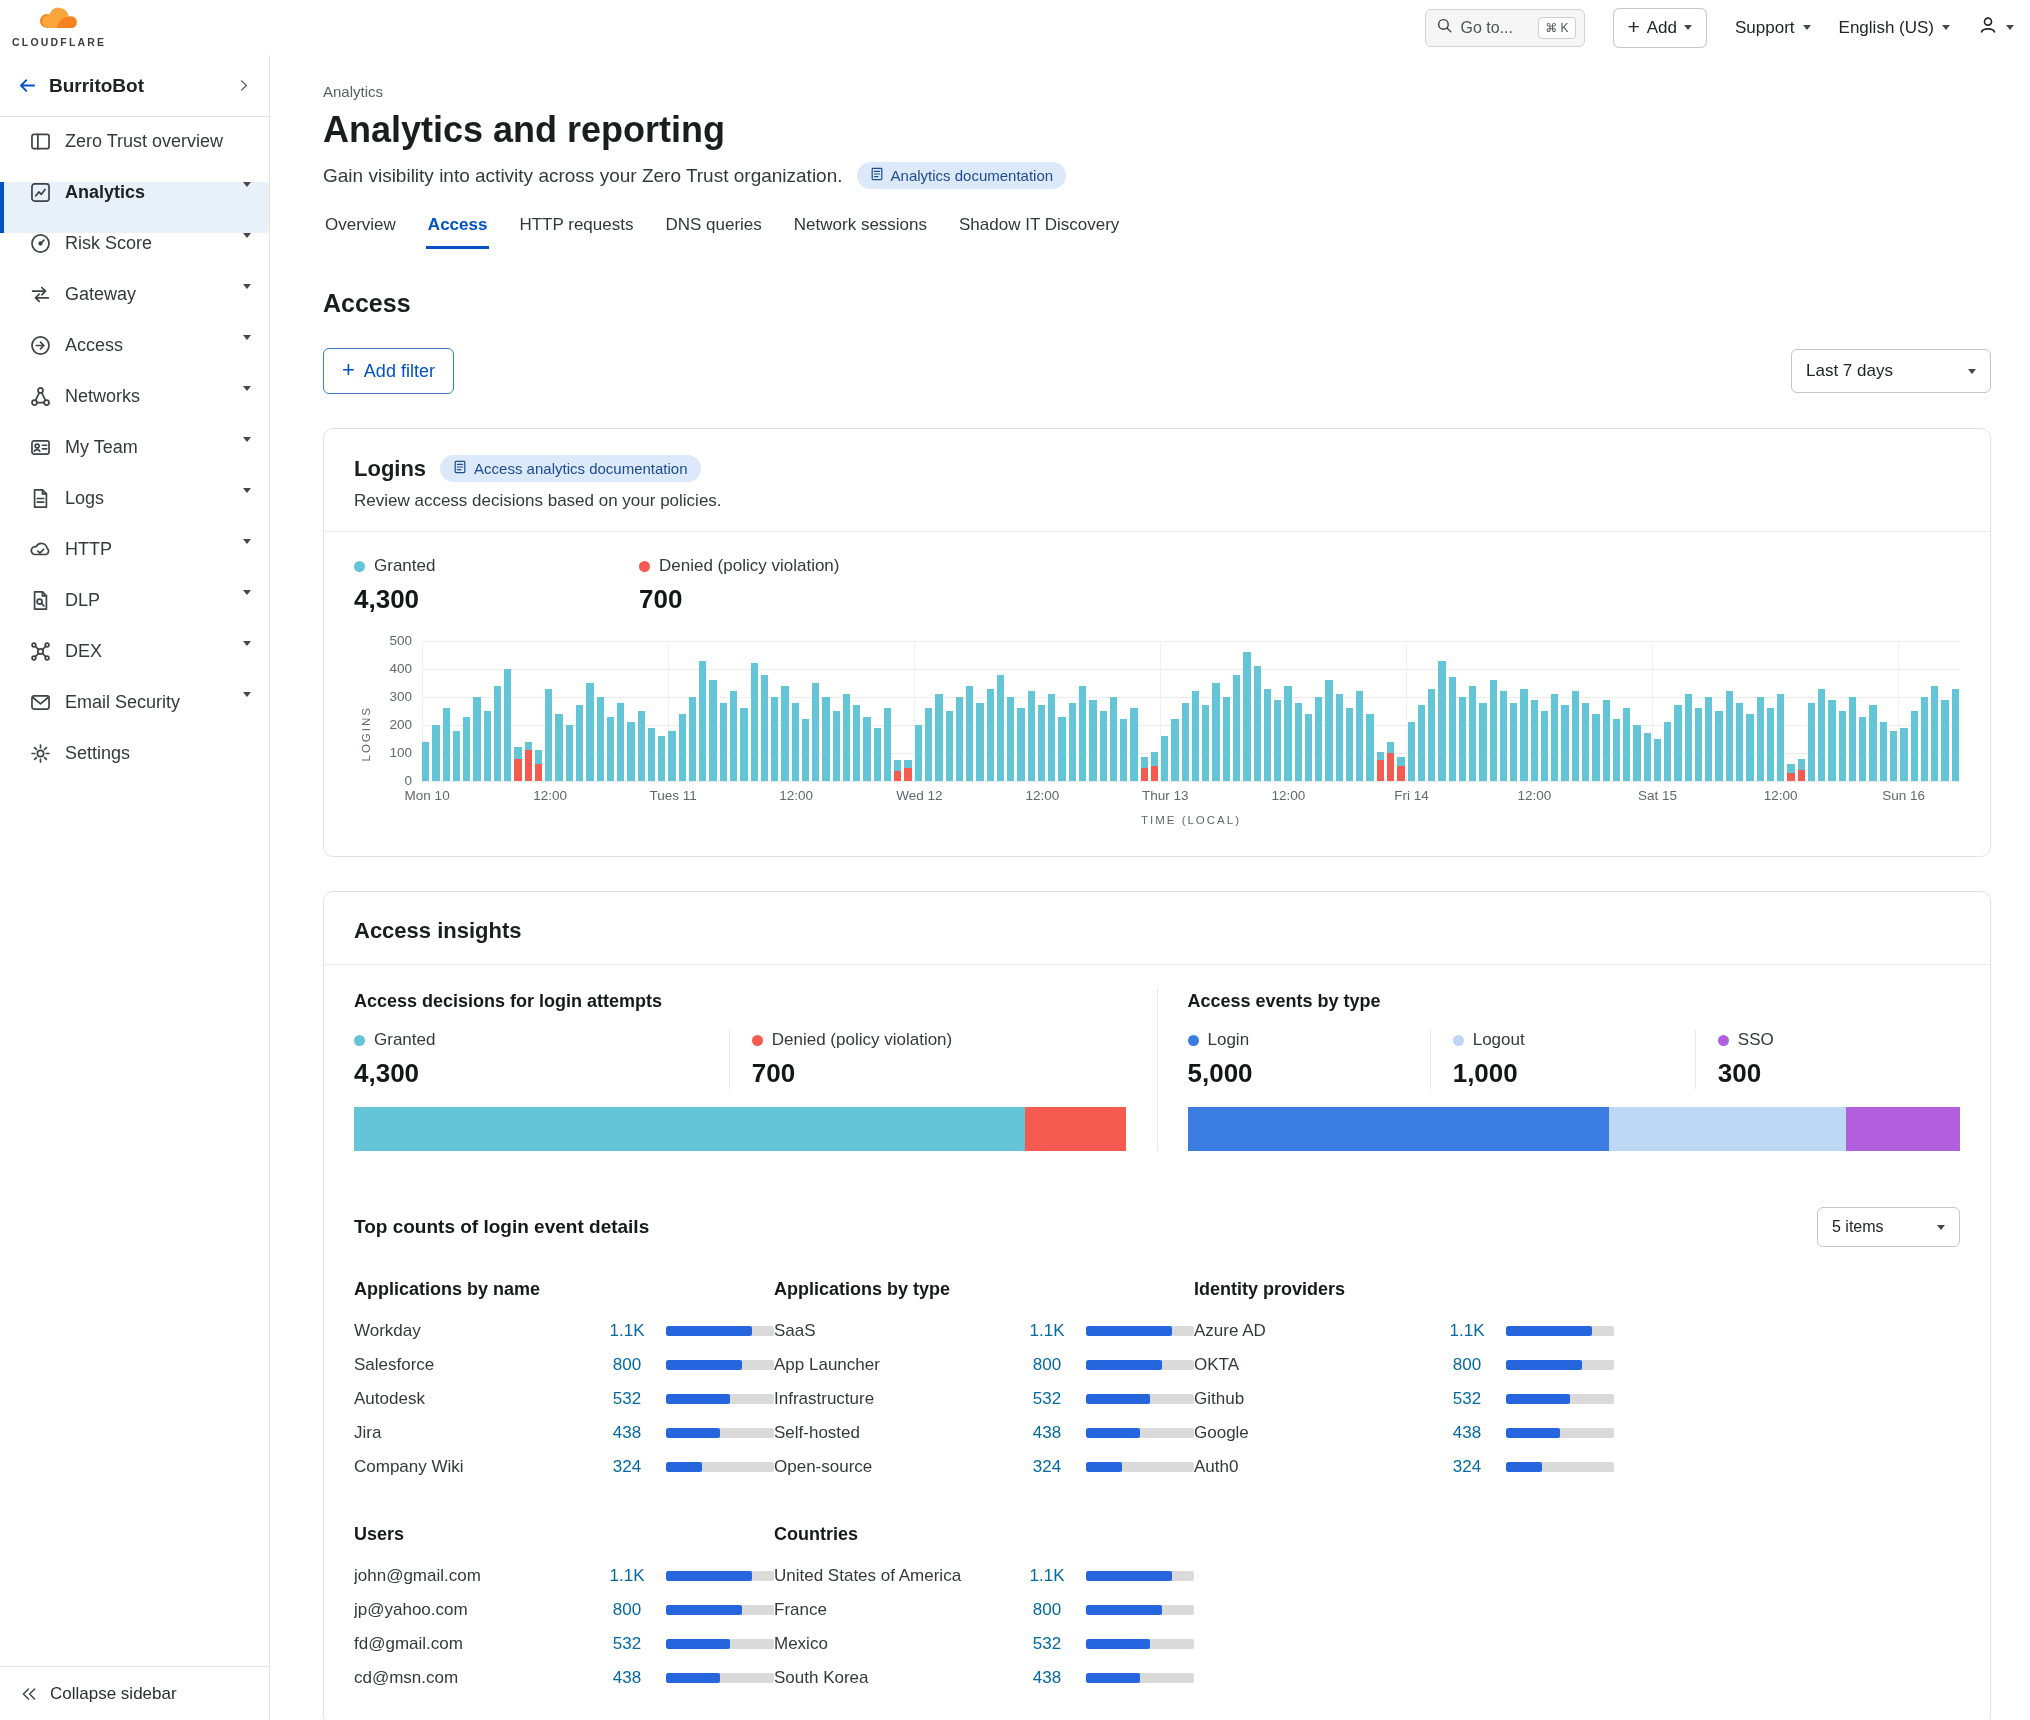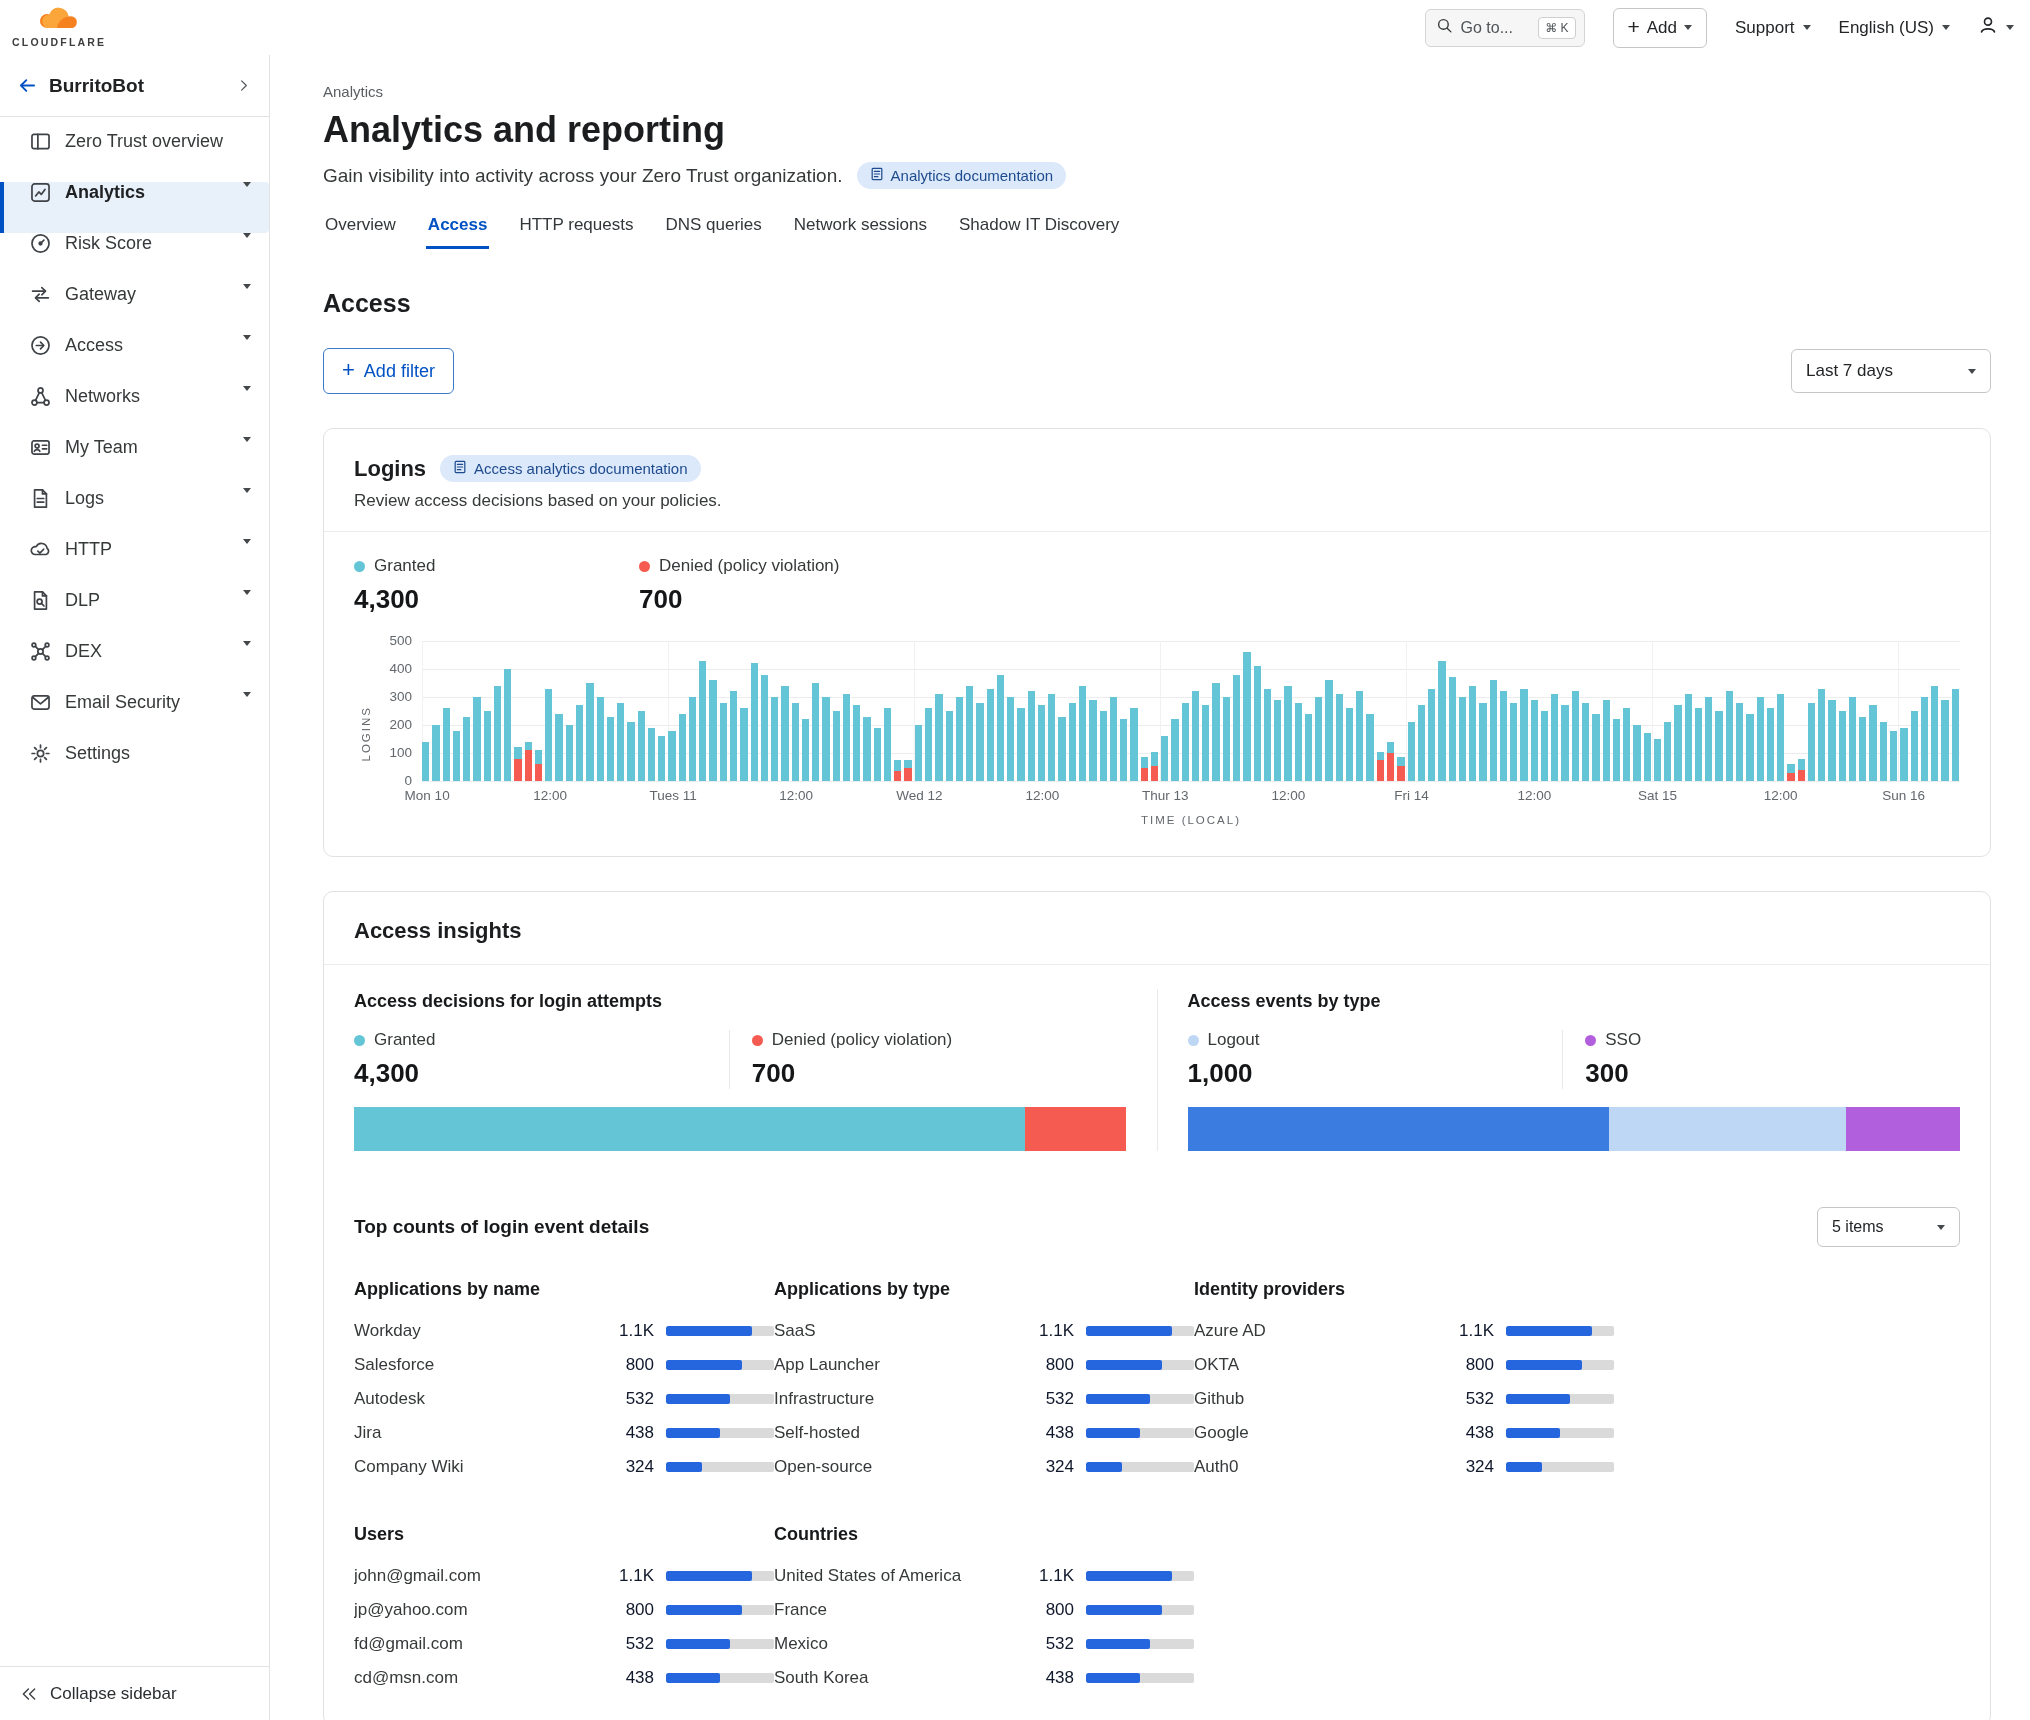--- a/index.html
+++ b/index.html
@@ -125,21 +125,21 @@
   .seg { height:100%; }
 
   .top-counts { margin-top:56px; }
   .tc-head { display:flex; align-items:center; justify-content:space-between; }
   .tc-head h4 { margin:0; font-size:19px; font-weight:700; color:#17191B; }
   .tc-grid { display:grid; grid-template-columns:repeat(3, 420px); margin-top:32px; }
   .tc-grid.two { grid-template-columns:repeat(2, 420px); margin-top:40px; }
   .tc-list h5 { margin:0 0 14px; font-size:18px; font-weight:700; color:#17191B; }
   .tc-row { display:flex; align-items:center; height:34px; font-size:17px; }
   .tc-label { flex:1; color:#36393A; white-space:nowrap; overflow:hidden; }
-  .tc-value { width:54px; text-align:right; margin-right:12px; color:#0f172a; }
+  .tc-value { width:54px; text-align:center; margin-right:12px; color:#0369a1; }
   .tc-track { width:108px; height:10px; background:var(--bar-track); border-radius:2px;
     overflow:hidden; flex:none; }
   .tc-fill { height:100%; background:var(--bar-fill); border-radius:2px; }
 </style>
 </head>
 <body>
 
 <div class="header">
   <div class="logo">
     <span>
@@ -1108,20 +1108,27 @@
               <div class="seg" style="width: 86.8%; background: rgb(99, 197, 214);"></div>
               <div class="seg" style="width: 13.2%; background: rgb(245, 91, 80);"></div>
             </div>
         </div>
         <div class="v-divider"></div>
         <div class="half right">
           <h4>Access events by type</h4>
           <div class="legend cols" id="events-legend">
               <div class="legend-item">
                 <div class="legend-top">
+                  <span class="legend-dot" style="background: rgb(59, 124, 224);"></span>
+                  <span>Login</span>
+                </div>
+                <div class="legend-value">5,000</div>
+              </div>
+              <div class="legend-item">
+                <div class="legend-top">
                   <span class="legend-dot" style="background: rgb(189, 215, 245);"></span>
                   <span>Logout</span>
                 </div>
                 <div class="legend-value">1,000</div>
               </div>
               <div class="legend-item">
                 <div class="legend-top">
                   <span class="legend-dot" style="background: rgb(178, 95, 222);"></span>
                   <span>SSO</span>
                 </div>

